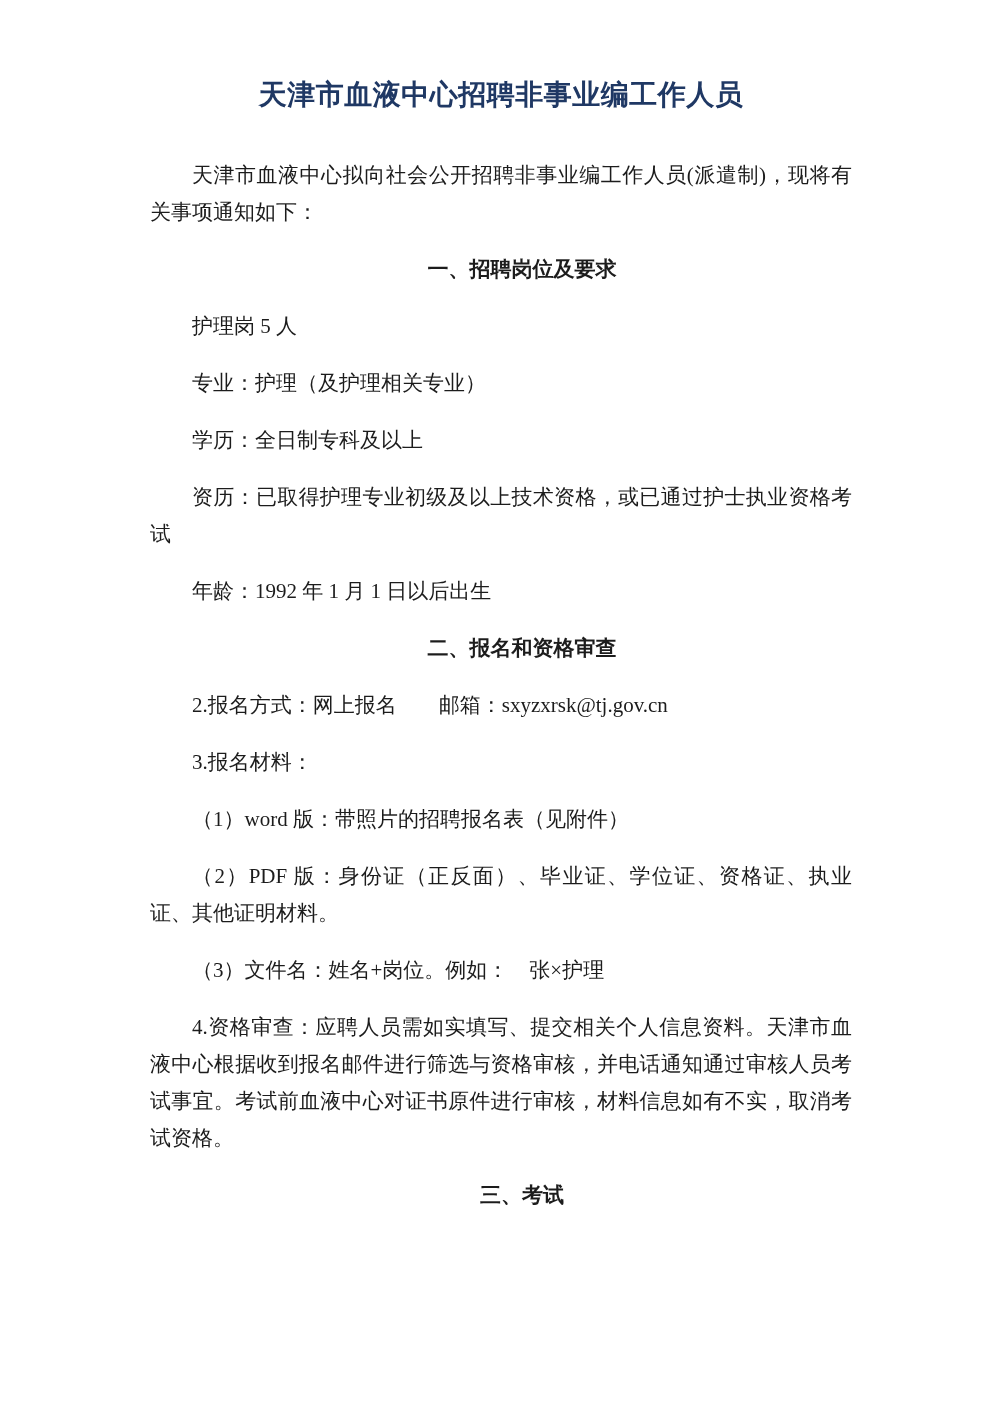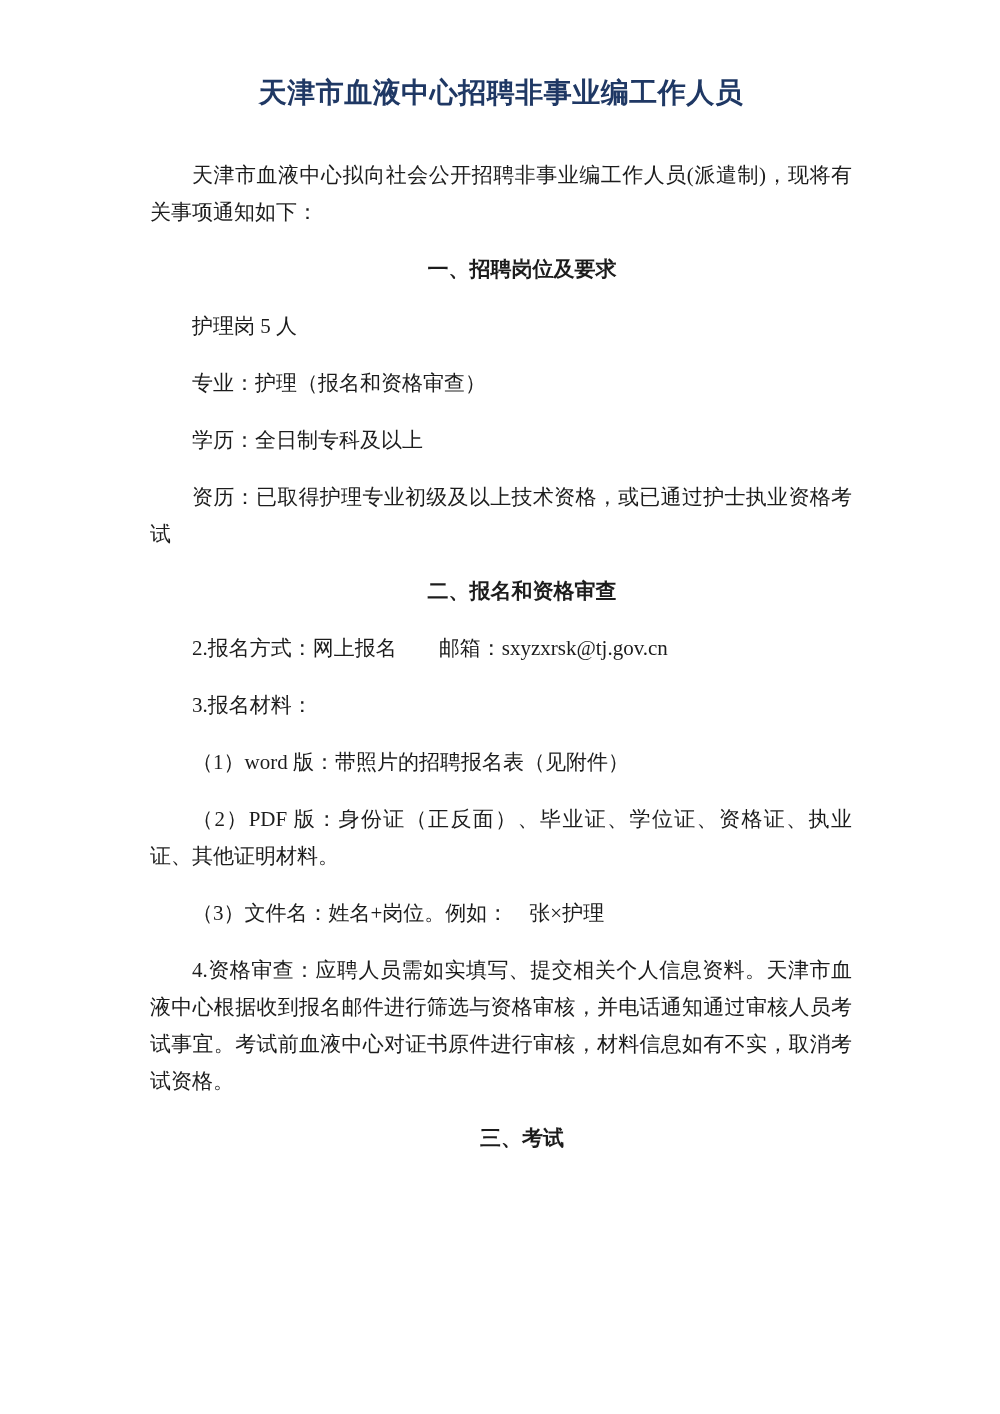--- a/index.html
+++ b/index.html
@@ -15,21 +15,21 @@
     background: #ffffff;
     box-sizing: border-box;
     padding: 75px 148px 0 150px;
     font-family: "Liberation Serif", "DejaVu Serif", serif;
     font-size: 21px;
     line-height: 37px;
     color: #1c1c1c;
     overflow: hidden;
   }
   .doc-title {
-    font-family: Liberation Mono, monospace;
+    font-family: Liberation Serif, serif;
     font-size: 28px;
     line-height: 40px;
     font-weight: bold;
     text-align: center;
     color: #1f3864;
     margin: 0 0 42px 0;
     letter-spacing: 0.5px;
   }
   .para {
     margin: 7px 0 20px 0;
@@ -51,23 +51,24 @@
 
 <div class="page">
 
   <h1 class="doc-title" style="color: rgb(31, 56, 100);">天津市血液中心招聘非事业编工作人员</h1>
 
   <p class="para">天津市血液中心拟向社会公开招聘非事业编工作人员(派遣制)，现将有关事项通知如下：</p>
 
   <h2 class="heading">一、招聘岗位及要求</h2>
 
   <p class="para">护理岗 5 人</p>
-  <p class="para">专业：护理（报名和资格审查）</p>
+  <p class="para">专业：护理（及护理相关专业）</p>
   <p class="para">学历：全日制专科及以上</p>
   <p class="para">资历：已取得护理专业初级及以上技术资格，或已通过护士执业资格考试</p>
+  <p class="para">年龄：1992 年 1 月 1 日以后出生</p>
 
   <h2 class="heading">二、报名和资格审查</h2>
 
   <p class="para">2.报名方式：网上报名　　邮箱：sxyzxrsk@tj.gov.cn</p>
   <p class="para">3.报名材料：</p>
   <p class="para">（1）word 版：带照片的招聘报名表（见附件）</p>
   <p class="para">（2）PDF 版：身份证（正反面）、毕业证、学位证、资格证、执业证、其他证明材料。</p>
   <p class="para">（3）文件名：姓名+岗位。例如：　张×护理</p>
   <p class="para">4.资格审查：应聘人员需如实填写、提交相关个人信息资料。天津市血液中心根据收到报名邮件进行筛选与资格审核，并电话通知通过审核人员考试事宜。考试前血液中心对证书原件进行审核，材料信息如有不实，取消考试资格。</p>
 

